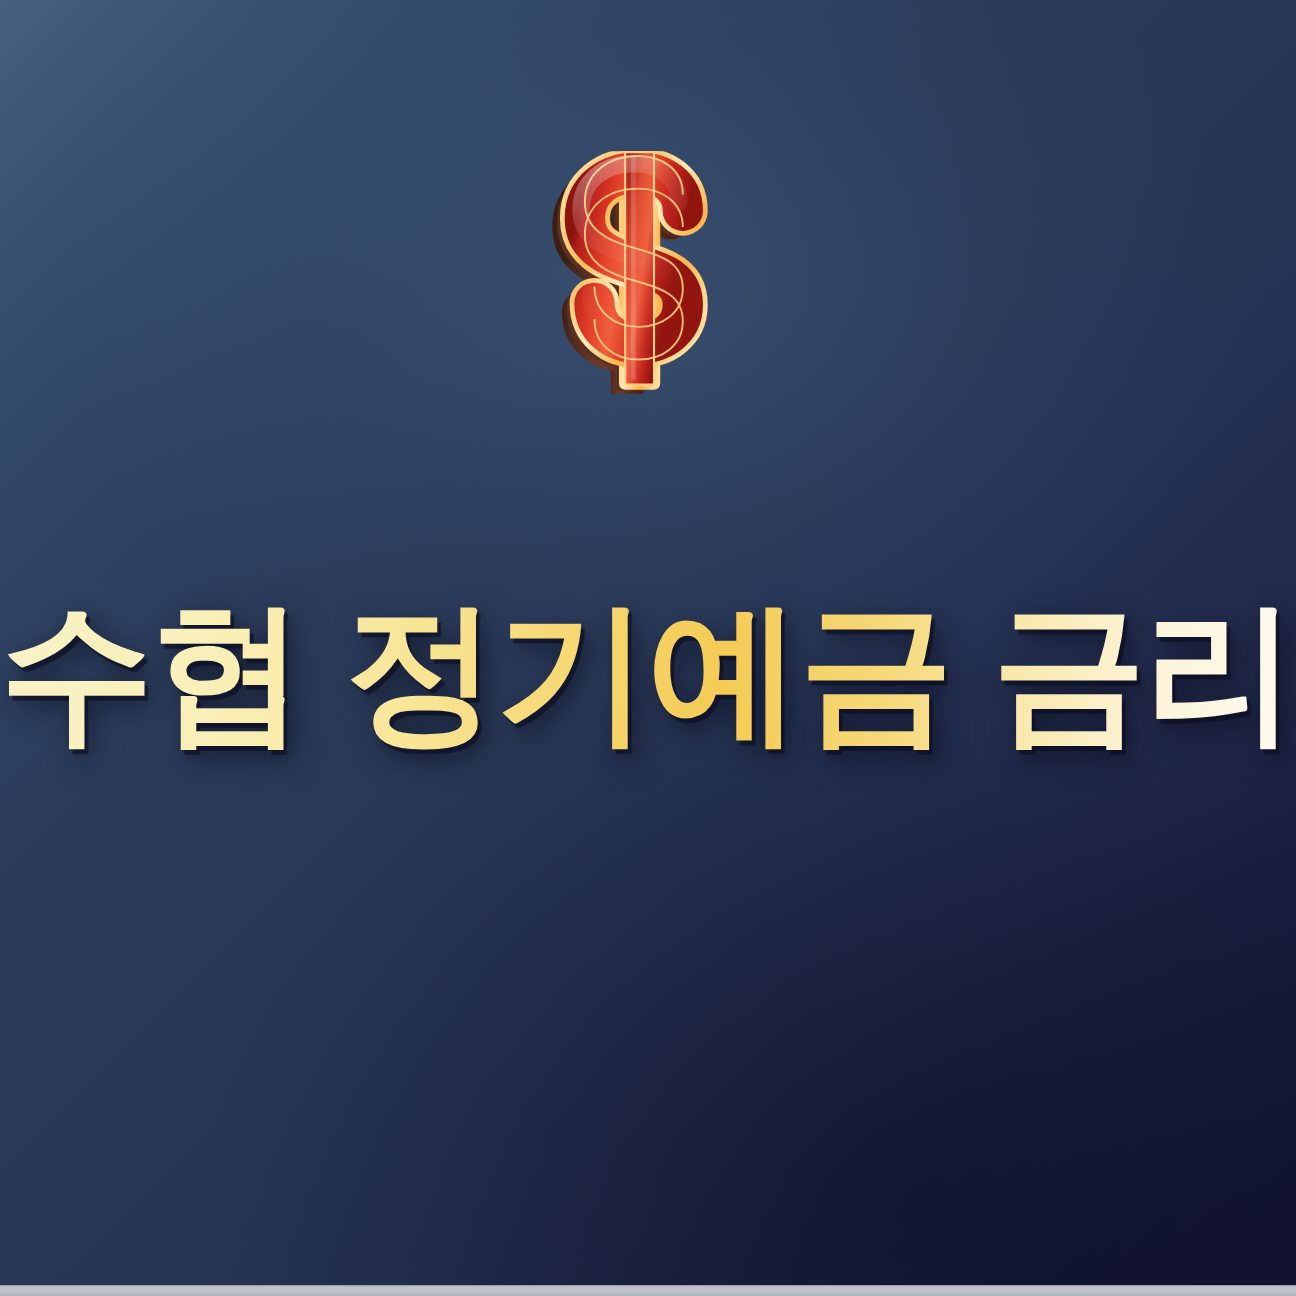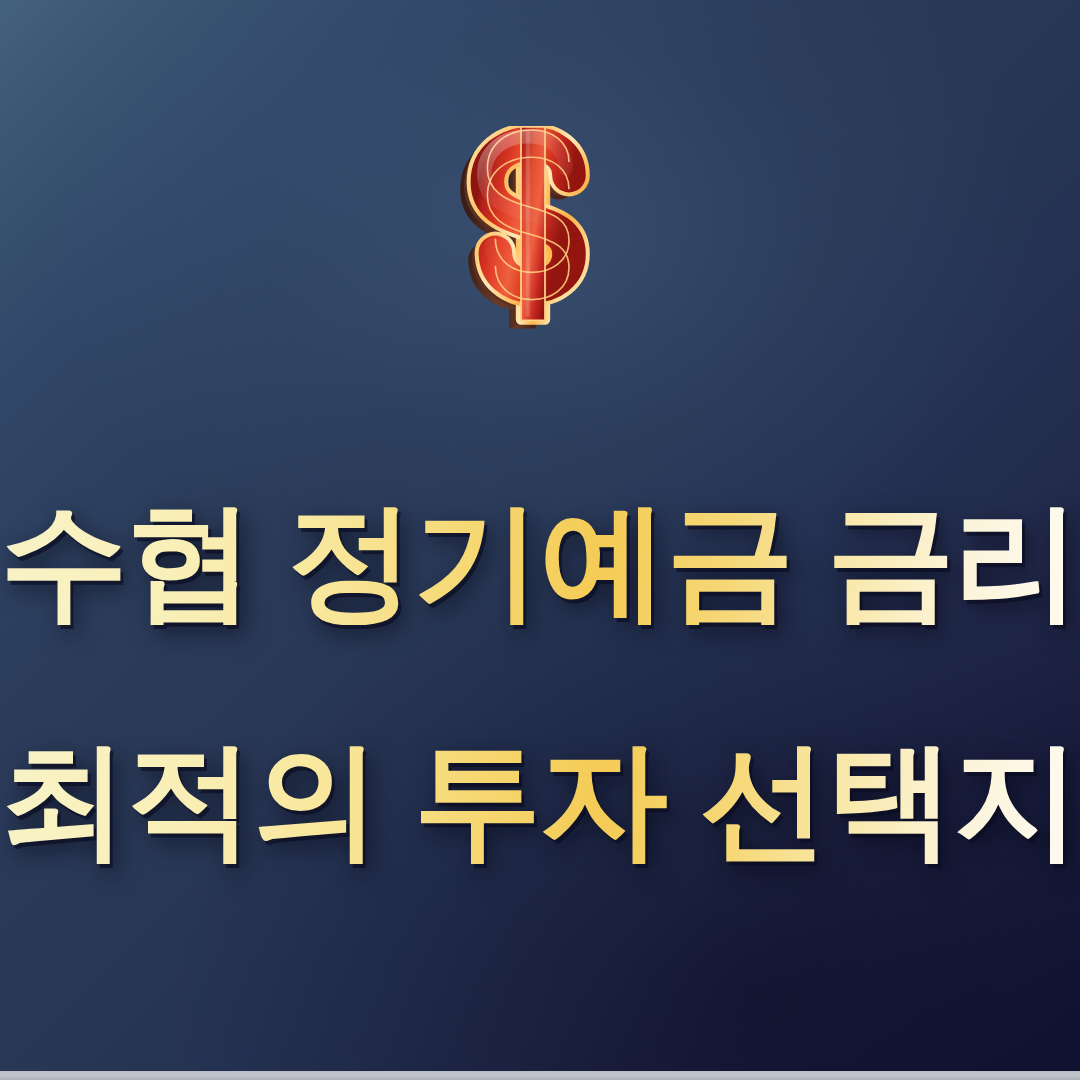--- a/index.html
+++ b/index.html
@@ -234,17 +234,16 @@
             <rect x="96" y="6" width="5" height="232" fill="#ffffff" opacity="0.17"></rect>
           </g>
 
         </g>
       </svg>
     </div>
   </div>
 
   <div class="headline headline-1">수협 정기예금 금리</div>
 
-  <div class="headline headline-2">최적의 투자 선택지</div>
 
   <div class="bottom-strip"></div>
 
 </div>
 
 </body></html>

